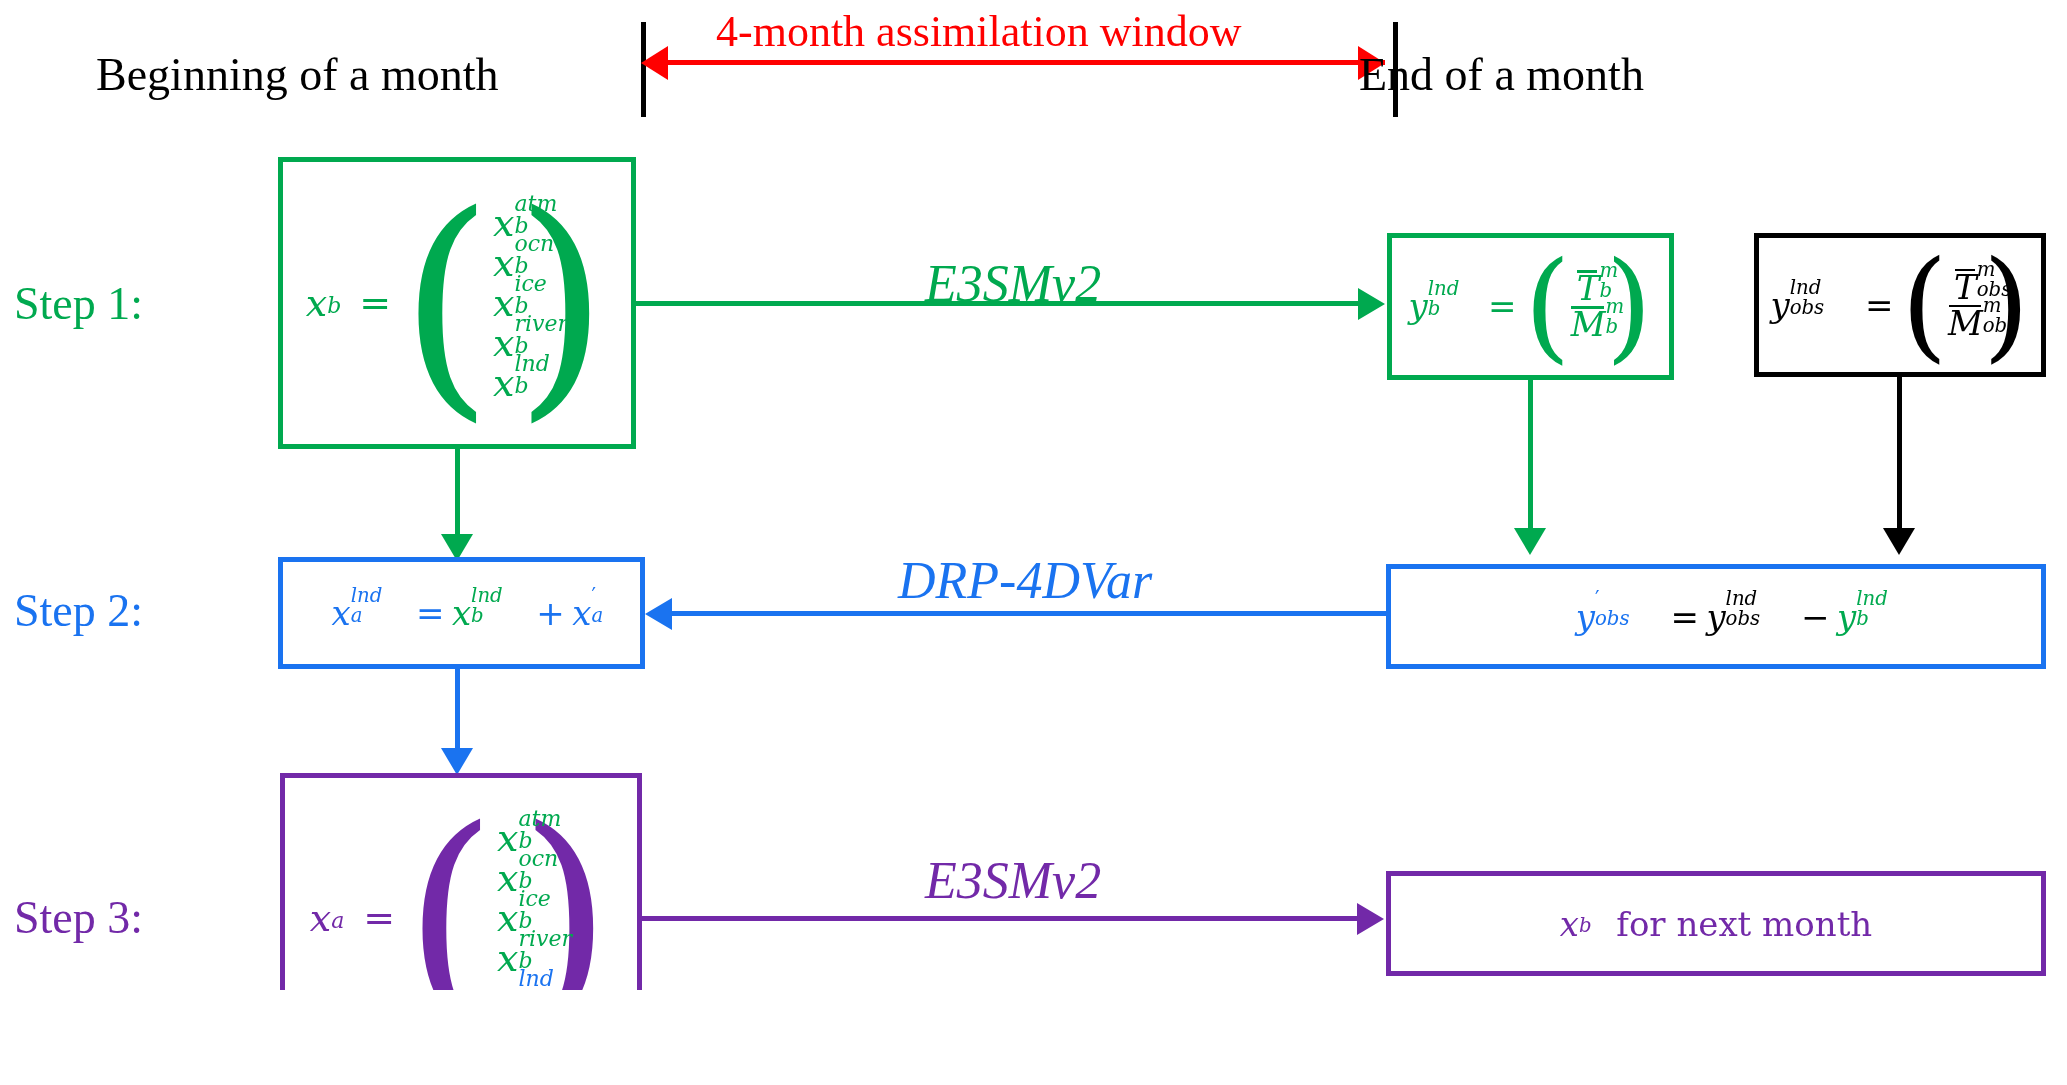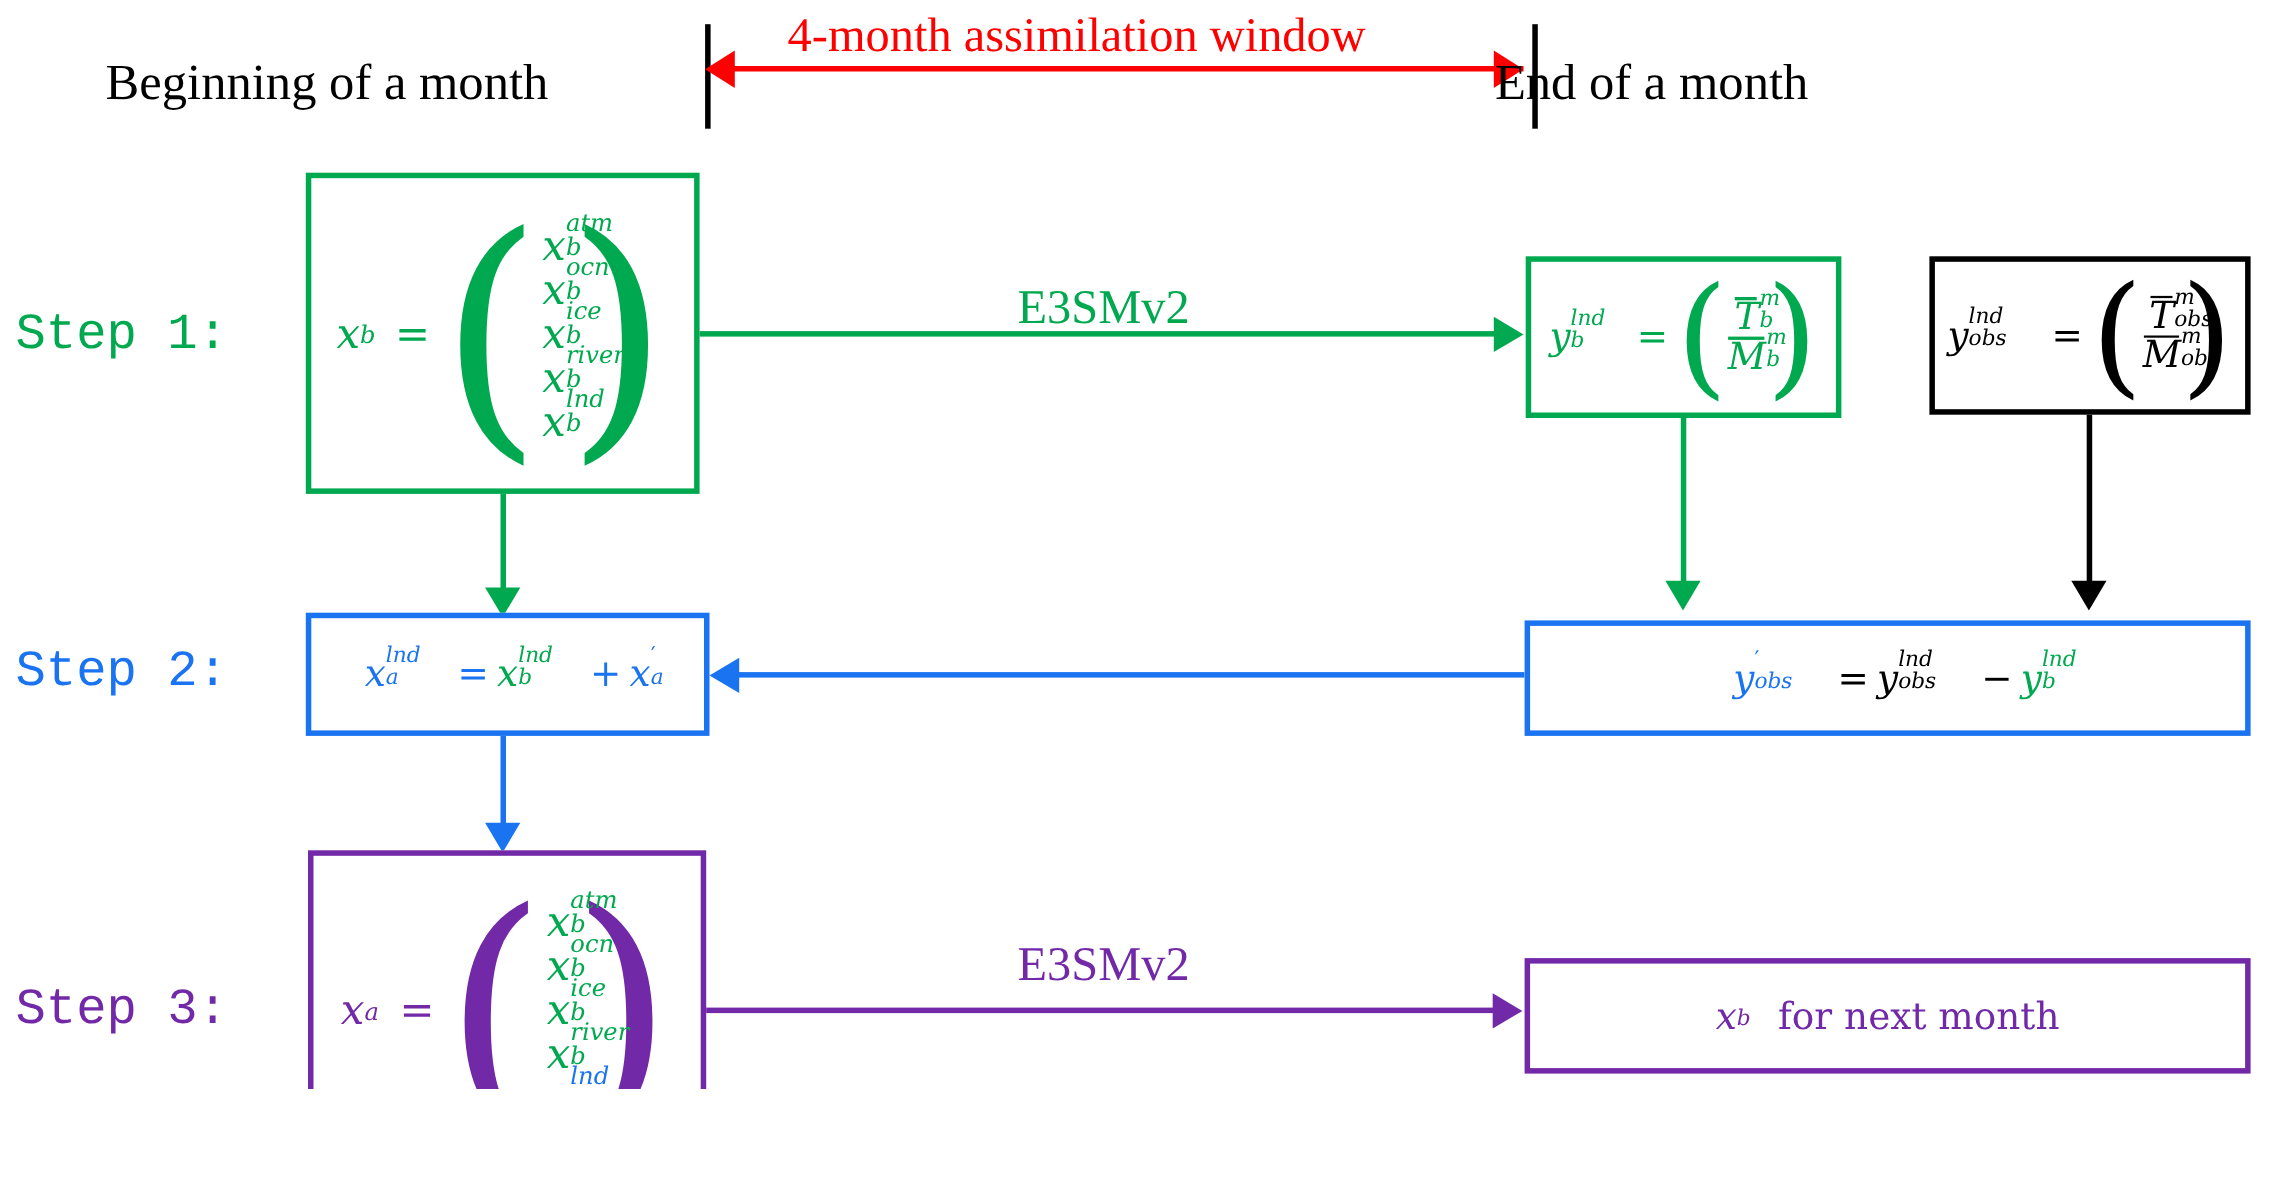--- a/index.html
+++ b/index.html
@@ -47,36 +47,37 @@
     align-items: center;
     justify-content: center;
   }
   .box.green  { border: 5px solid #00a94f; }
   .box.black  { border: 5px solid #000000; }
   .box.blue   { border: 5px solid #1a73f0; }
   .box.purple { border: 5px solid #7229a8; }
 
   
   .step-label {
-    font-family: Liberation Mono, monospace;
+    font-family: Liberation Serif, serif;
     font-size: 46px;
     white-space: nowrap;
     line-height: 1;
   }
   .c-green  { color: #00a94f; }
   .c-black  { color: #000000; }
   .c-blue   { color: #1a73f0; }
   .c-purple { color: #7229a8; }
 
   
   .arrow-label {
     font-family: "Liberation Serif", "DejaVu Serif", serif;
-    font-size: 44px;
-    white-space: nowrap;
-    line-height: 1;
+    font-size: 52px;
+    white-space: nowrap;
+    line-height: 1;
+    font-style: italic;
   }
 
   
   .math {
     font-family: "DejaVu Serif", "Liberation Serif", serif;
     font-style: italic;
     white-space: nowrap;
     line-height: 1;
   }
   .mrow {
@@ -243,20 +244,21 @@
       <span class="sym c-blue">x<span class="sub">a</span><span class="sup">lnd</span></span>
       <span style="display:inline-block;width:1.7em;"></span>
       <span class="op c-blue">=</span>
       <span class="sym c-green">x<span class="sub">b</span><span class="sup">lnd</span></span>
       <span style="display:inline-block;width:1.7em;"></span>
       <span class="op c-blue">+</span>
       <span class="sym c-blue">x<span class="sub">a</span><span class="sup prime">′</span></span>
     </div>
   </div>
 
+  <div class="abs arrow-label c-blue" style="left:898px; top:555px;">DRP-4DVar</div>
   <div class="abs hline" style="left:671px; top:611px; width:715px; background:#1a73f0;"></div>
   <div class="abs arrowhead" style="left:645px; top:598px; border-top:16px solid transparent; border-bottom:16px solid transparent; border-right:27px solid #1a73f0;"></div>
 
   <div class="abs box blue" style="left:1386px; top:564px; width:660px; height:105px;">
     <div class="math mrow" style="font-size:34px;">
       <span class="sym c-blue">y<span class="sub">obs</span><span class="sup prime">′</span></span>
       <span style="display:inline-block;width:2.0em;"></span>
       <span class="op c-black">=</span>
       <span class="sym c-black">y<span class="sub">obs</span><span class="sup">lnd</span></span>
       <span style="display:inline-block;width:2.0em;"></span>

